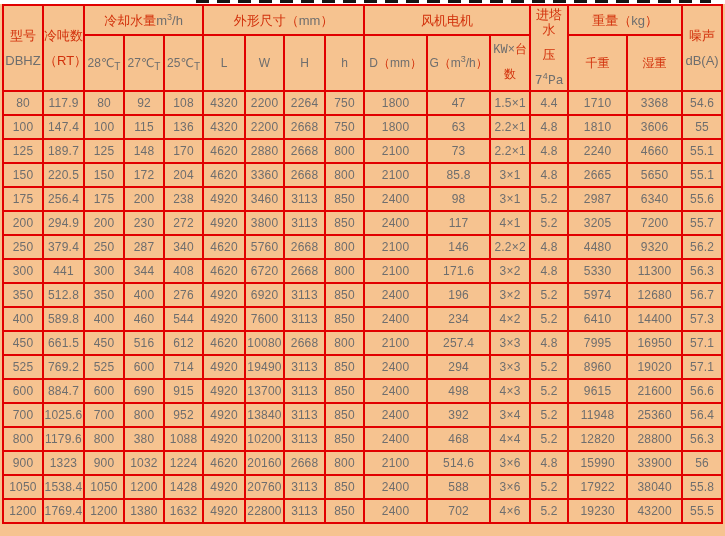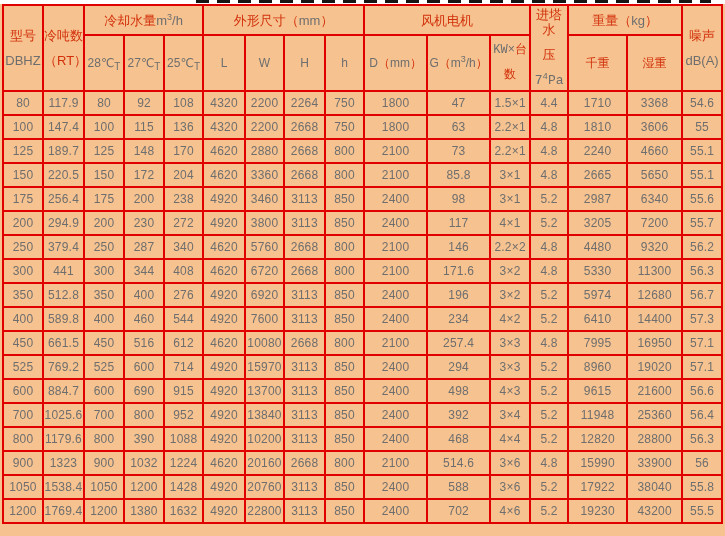--- a/index.html
+++ b/index.html
@@ -390,21 +390,21 @@
           <td>16950</td>
           <td>57.1</td>
         </tr>
         <tr>
           <td>525</td>
           <td>769.2</td>
           <td>525</td>
           <td>600</td>
           <td>714</td>
           <td>4920</td>
-          <td>15970</td>
+          <td>19490</td>
           <td>3113</td>
           <td>850</td>
           <td>2400</td>
           <td>294</td>
           <td>3×3</td>
           <td>5.2</td>
           <td>8960</td>
           <td>19020</td>
           <td>57.1</td>
         </tr>
@@ -441,21 +441,21 @@
           <td>3×4</td>
           <td>5.2</td>
           <td>11948</td>
           <td>25360</td>
           <td>56.4</td>
         </tr>
         <tr>
           <td>800</td>
           <td>1179.6</td>
           <td>800</td>
-          <td>390</td>
+          <td>380</td>
           <td>1088</td>
           <td>4920</td>
           <td>10200</td>
           <td>3113</td>
           <td>850</td>
           <td>2400</td>
           <td>468</td>
           <td>4×4</td>
           <td>5.2</td>
           <td>12820</td>

